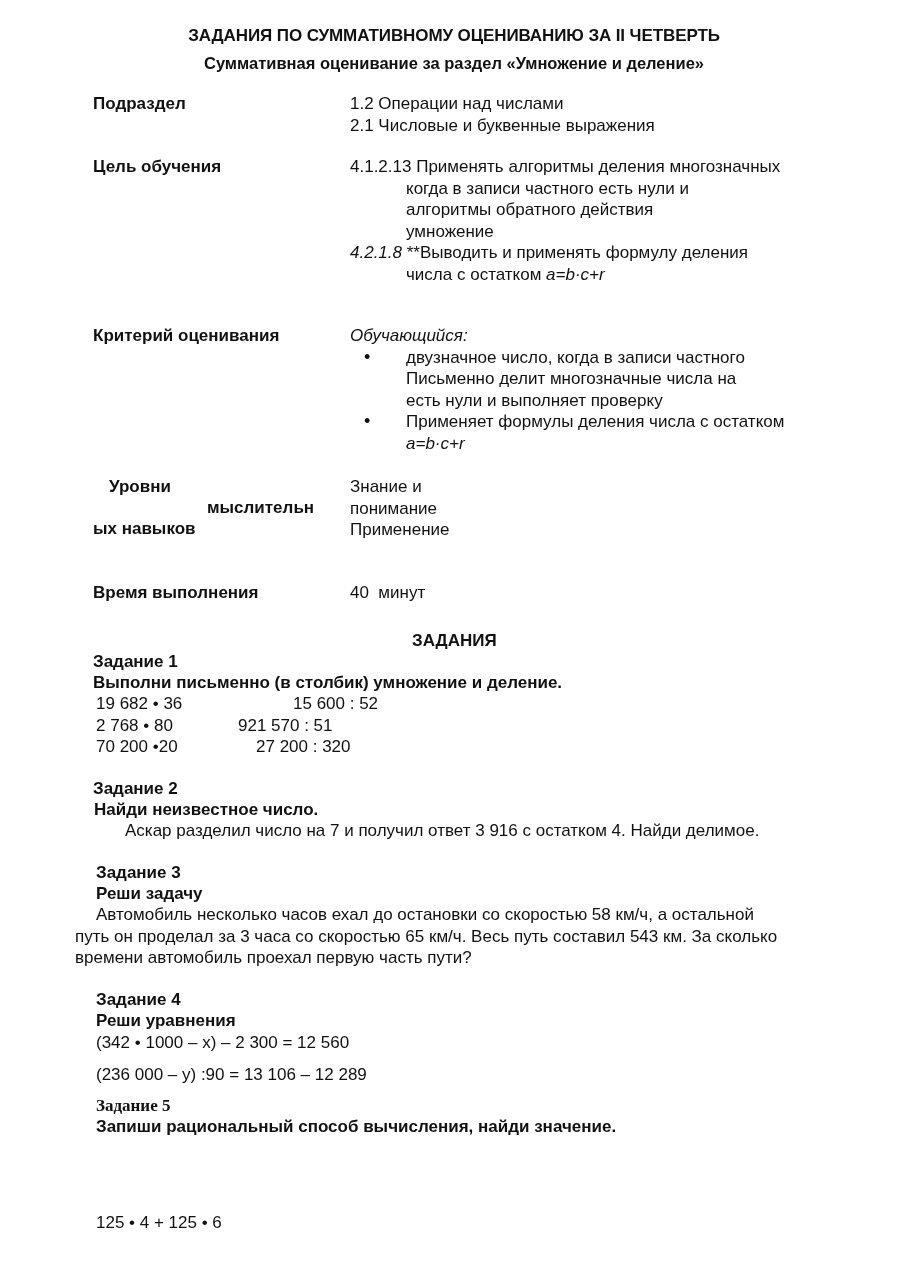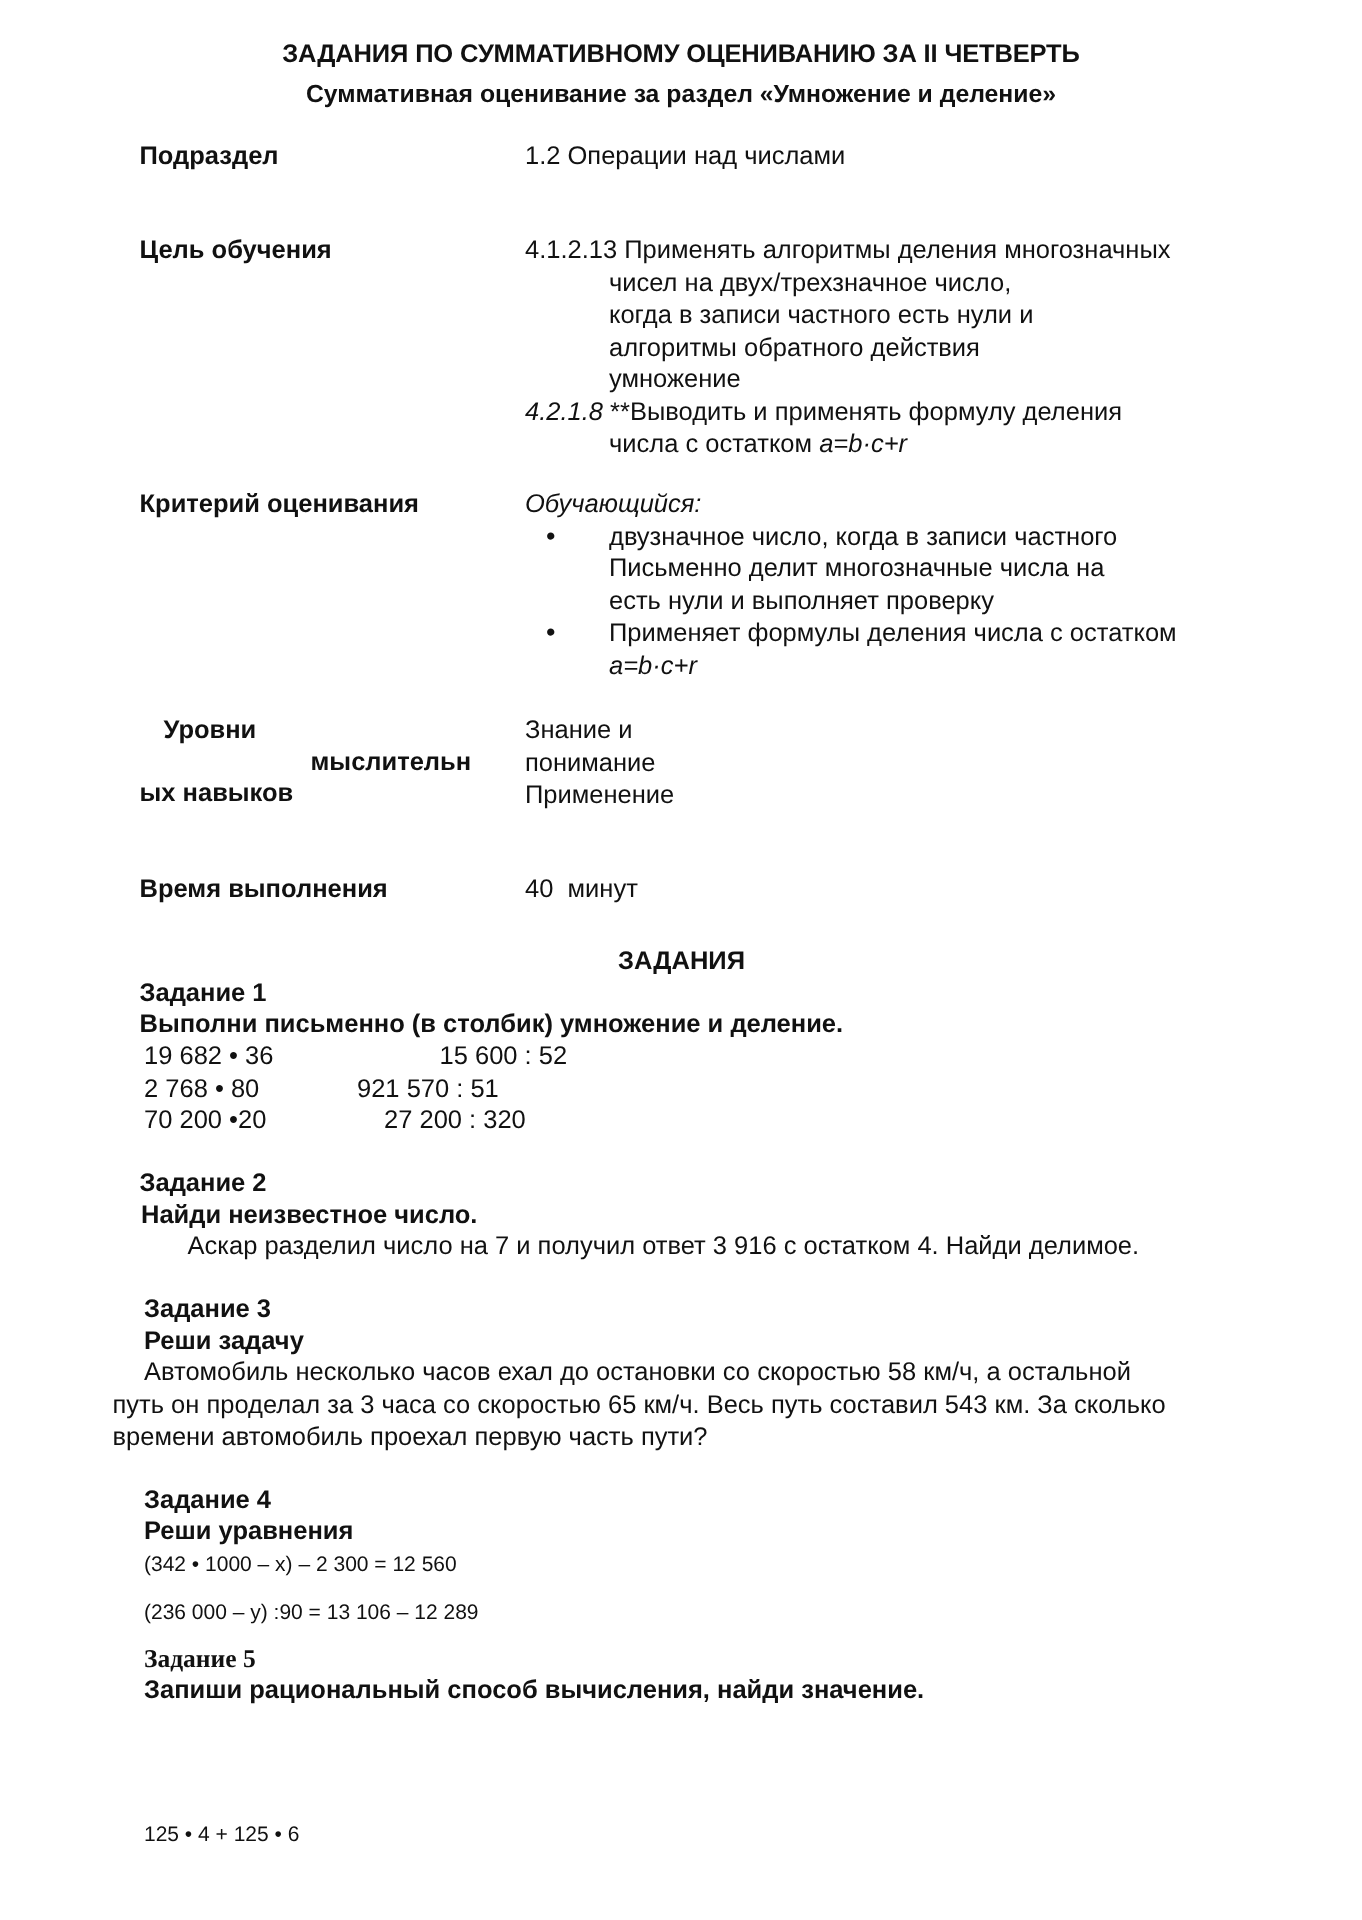--- a/index.html
+++ b/index.html
@@ -13,37 +13,37 @@
   .t2 { top: 54px; font-size: 16.5px; }
   .lbl { left: 93px; font-weight: bold; font-size: 17px; }
   .val { left: 350px; font-size: 17px; line-height: 21.5px; }
   .ind { padding-left: 56px; }
   .it { font-style: italic; }
   ul.crit { margin: 0; padding: 0; list-style: none; }
   ul.crit li { position: relative; padding-left: 56px; }
   ul.crit li::before { content: "\2022"; position: absolute; left: 14px; top: 0; font-size: 18px; }
   .sect { font-weight: bold; font-size: 17px; }
   .normal { font-size: 17px; text-align: right; }
-  .exp { font-size: 14px; line-height: 21.5px; }
+  .exp { font-size: 17px; line-height: 21.5px; }
 </style>
 </head>
 <body>
 
 <div class="abs title t1">ЗАДАНИЯ ПО СУММАТИВНОМУ ОЦЕНИВАНИЮ ЗА II ЧЕТВЕРТЬ</div>
 <div class="abs title t2">Суммативная оценивание за раздел «Умножение и деление»</div>
 
 <div class="abs lbl" style="top:94px;">Подраздел</div>
 <div class="abs val" style="top:93px;">
   <div>1.2 Операции над числами</div>
+  <div>2.1 Числовые и буквенные выражения</div>
 </div>
 
 <div class="abs lbl" style="top:157px;">Цель обучения</div>
 <div class="abs val" style="top:156px;">
   <div>4.1.2.13 Применять алгоритмы деления многозначных</div>
-  <div class="ind">чисел на двух/трехзначное число,</div>
   <div class="ind">когда в записи частного есть нули и</div>
   <div class="ind">алгоритмы обратного действия</div>
   <div class="ind">умножение</div>
   <div><span class="it">4.2.1.8</span><span> **Выводить и применять формулу деления</span></div>
   <div class="ind"><span>числа с остатком </span><span class="it">a=b·c+r</span></div>
 </div>
 
 <div class="abs lbl" style="top:326px;">Критерий оценивания</div>
 <div class="abs val" style="top:325px;">
   <div class="it">Обучающийся:</div>

